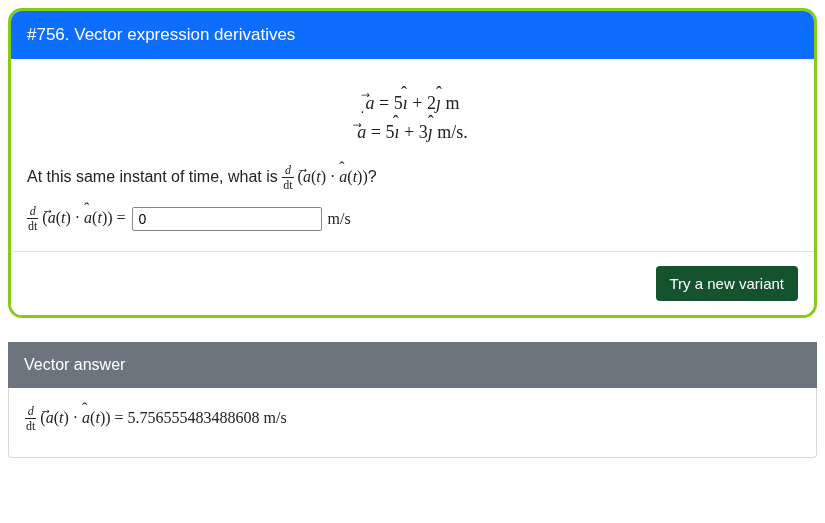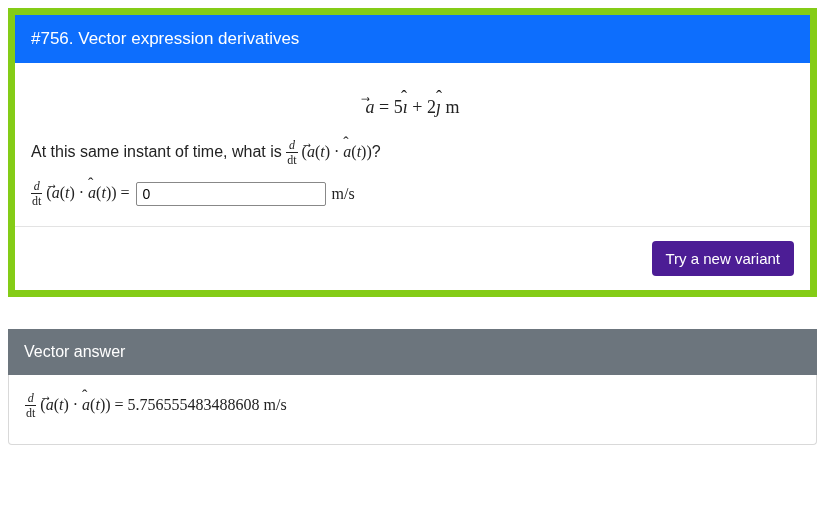--- a/index.html
+++ b/index.html
@@ -5,24 +5,24 @@
   * { box-sizing: border-box; }
   body {
     margin: 0;
     padding: 8px;
     font-family: -apple-system, BlinkMacSystemFont, "Segoe UI", Helvetica, Arial, sans-serif;
     font-size: 16px;
     background: #fff;
     color: #222;
   }
   .card {
-    border: 7px solid #84cc16;
-    border-radius: 0;
+    border: 3px solid #84cc16;
+    border-radius: 14px;
     overflow: hidden;
-    margin-bottom: 32px;
+    margin-bottom: 24px;
   }
   .card-header {
     background: #0d6efd;
     color: #fff;
     padding: 14px 16px;
     font-size: 17px;
   }
   .card-body {
     padding: 16px 16px 8px 16px;
   }
@@ -110,21 +110,21 @@
     border-radius: 2px;
   }
   .card-footer {
     border-top: 1px solid #e3e3e3;
     padding: 14px 16px;
     text-align: right;
     background: #fff;
   }
   .btn {
     display: inline-block;
-    background: #4c1d95;
+    background: #14532d;
     color: #fff;
     border: none;
     border-radius: 4px;
     padding: 9px 14px;
     font-size: 15px;
     cursor: pointer;
   }
   .answer-card .ans-header{
     background: #6c757d;
     color: #fff;
@@ -145,20 +145,23 @@
 <div class="card">
   <div class="card-header">#756. Vector expression derivatives</div>
 
   <div class="card-body">
 
 
     <div class="eqblock math">
       <div>
         <span class="vec">a</span> = <span>5</span><span class="hat hati">ı</span> + <span>2</span><span class="hat">ȷ</span> <span class="rm">m</span>
       </div>
+      <div>
+        <span class="vecdot">a</span> = <span>5</span><span class="hat hati">ı</span> + <span>3</span><span class="hat">ȷ</span> <span class="rm">m/s</span>.
+      </div>
     </div>
 
     <div class="question-line">
       <span>At this same instant of time, what is </span><span class="math"><span class="dfrac"><span class="num">d</span><span class="den">dt</span></span> (<span class="vec">a</span>(<span style="font-style:italic">t</span>) · <span class="hat">a</span>(<span style="font-style:italic">t</span>))</span><span>?</span>
     </div>
 
     <div class="answer-row">
       <span class="math"><span class="dfrac"><span class="num">d</span><span class="den">dt</span></span> (<span class="vec">a</span>(<span style="font-style:italic">t</span>) · <span class="hat">a</span>(<span style="font-style:italic">t</span>)) =</span>
       <input class="ans" type="text" value="0" style="">
       <span class="math rm">m/s</span>

